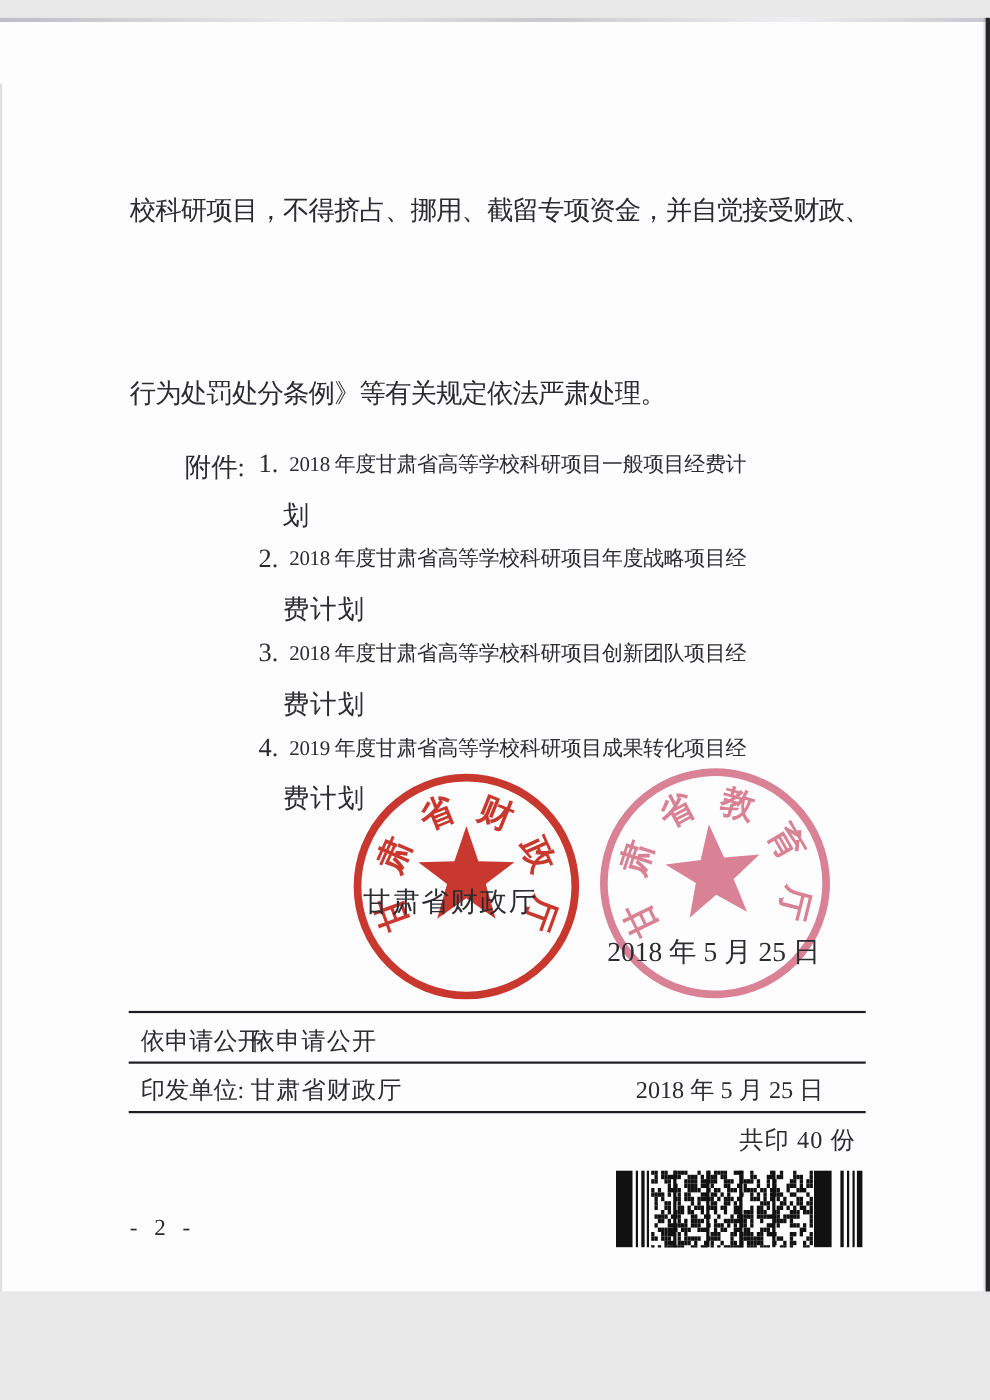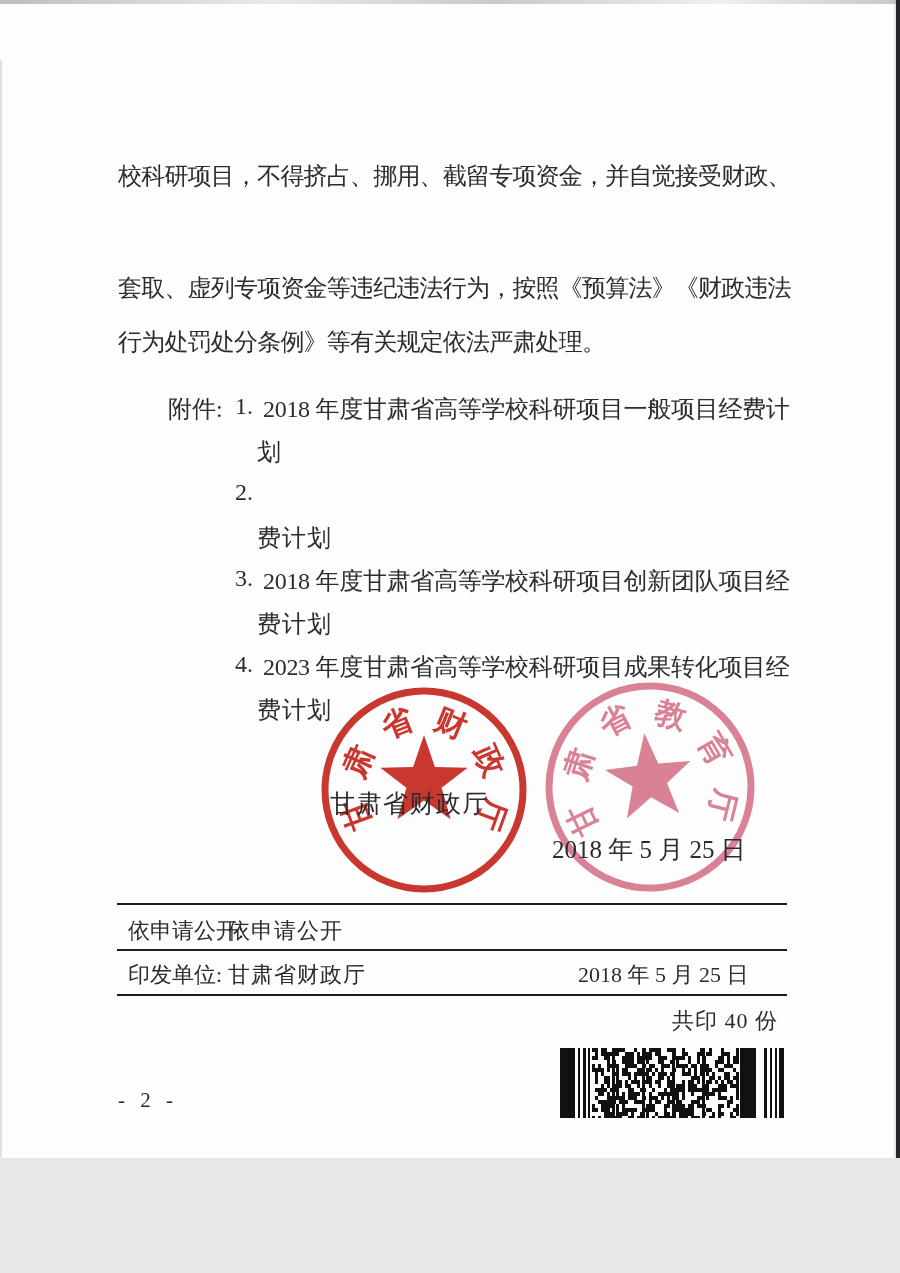--- a/index.html
+++ b/index.html
@@ -7,41 +7,41 @@
     --rule:#1c1c22;
     --seal-red:#c5281e;
     --seal-pink:#cf5f78;
     --paper:#fdfdfd;
     --bar:#111111;
   }
   html,body{margin:0;padding:0;background:#e8e8e8;}
   .page{
     position:relative;
     width:900px;height:1158px;
-    margin:0 auto;
+    margin:16px auto;
     background:var(--paper);
     overflow:hidden;
     font-family:"Liberation Serif","DejaVu Serif",serif;
     color:var(--ink);
   }
   
   .edge-top{position:absolute;left:0;top:0;width:900px;height:4px;
     background:linear-gradient(90deg,rgba(110,110,125,.45),rgba(175,175,190,.25) 30%,rgba(120,120,135,.4) 55%,rgba(185,185,200,.2) 80%,rgba(130,130,145,.45));}
   .edge-right{position:absolute;right:0;top:0;width:4px;height:1273px;background:#26262b;}
   .edge-right-soft{position:absolute;right:4px;top:0;width:2px;height:1273px;background:rgba(150,150,160,.25);}
   .edge-left{position:absolute;left:0;top:60px;width:2px;height:1100px;background:rgba(160,160,170,.30);}
 
   .body-line{
     position:absolute;left:118px;
     font-size:24px;line-height:28px;
     letter-spacing:-0.8px;white-space:nowrap;
   }
   .att-label{position:absolute;left:168px;font-size:24px;white-space:nowrap;}
   .att-no{position:absolute;left:235px;font-size:24px;white-space:nowrap;}
-  .att-text{position:absolute;left:263px;font-size:24px;letter-spacing:-0.3px;white-space:nowrap;}
+  .att-text{position:absolute;left:263px;font-size:19px;letter-spacing:-0.3px;white-space:nowrap;}
   .att-cont{position:absolute;left:257px;font-size:24px;letter-spacing:1px;white-space:nowrap;}
 
   .seal{position:absolute;width:230px;height:230px;}
   .seal svg{display:block;width:230px;height:230px;}
   .seal-finance{left:309px;top:675px;opacity:.92;}
   .seal-education{left:535px;top:672px;opacity:.78;transform:rotate(-6deg);}
   .seal-finance .ring{stroke:var(--seal-red);}
   .seal-finance .star{fill:var(--seal-red);}
   .seal-finance .seal-char{fill:var(--seal-red);}
   .seal-education .ring{stroke:var(--seal-pink);}
@@ -66,38 +66,38 @@
 <body>
 
 <div class="page">
 
   <div class="edge-top"></div>
   <div class="edge-right-soft"></div>
   <div class="edge-right"></div>
   <div class="edge-left"></div>
 
   <div class="body-line" style="top:162px">校科研项目，不得挤占、挪用、截留专项资金，并自觉接受财政、</div>
-  <div class="body-line" style="top:274px">套取、虚列专项资金等违纪违法行为，按照《预算法》《财政违法</div>
   <div class="body-line" style="top:328px">行为处罚处分条例》等有关规定依法严肃处理。</div>
 
   <div class="att-label" style="top:393px">附件:</div>
 
   <div class="att-no" style="top:393px">1.</div>
   <div class="att-text" style="top:393px">2018 年度甘肃省高等学校科研项目一般项目经费计</div>
   <div class="att-cont" style="top:436px">划</div>
 
   <div class="att-no" style="top:479px">2.</div>
+  <div class="att-text" style="top:479px">2018 年度甘肃省高等学校科研项目年度战略项目经</div>
   <div class="att-cont" style="top:522px">费计划</div>
 
   <div class="att-no" style="top:565px">3.</div>
   <div class="att-text" style="top:565px">2018 年度甘肃省高等学校科研项目创新团队项目经</div>
   <div class="att-cont" style="top:608px">费计划</div>
 
   <div class="att-no" style="top:651px">4.</div>
-  <div class="att-text" style="top:651px">2023 年度甘肃省高等学校科研项目成果转化项目经</div>
+  <div class="att-text" style="top:651px">2019 年度甘肃省高等学校科研项目成果转化项目经</div>
   <div class="att-cont" style="top:694px">费计划</div>
 
   <div class="seal seal-finance">
     <svg viewBox="0 0 230 230">
       <circle class="ring" cx="115" cy="115" r="99"></circle>
       <polygon class="star" points="115,60 125.9,92 158.7,92.8 132.6,112.7 141.6,144.2 115,125.5 88.4,144.2 97.4,112.7 71.3,92.8 104.1,92"></polygon>
       <text class="seal-char" transform="translate(47.3,139.6) rotate(-110)">甘</text>
       <text class="seal-char" transform="translate(49.2,85.7) rotate(-66)">肃</text>
       <text class="seal-char" transform="translate(88,48.2) rotate(-22)">省</text>
       <text class="seal-char" transform="translate(142,48.2) rotate(22)">财</text>

